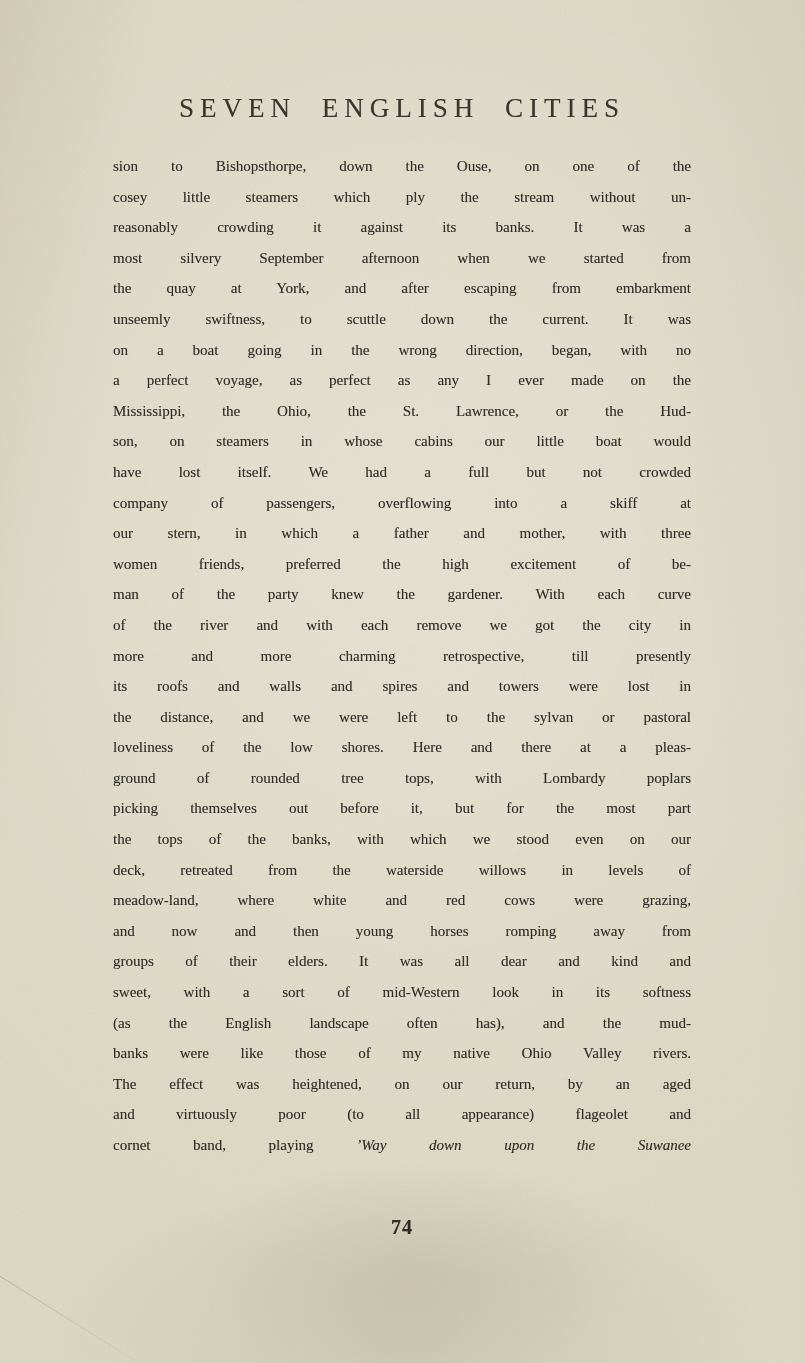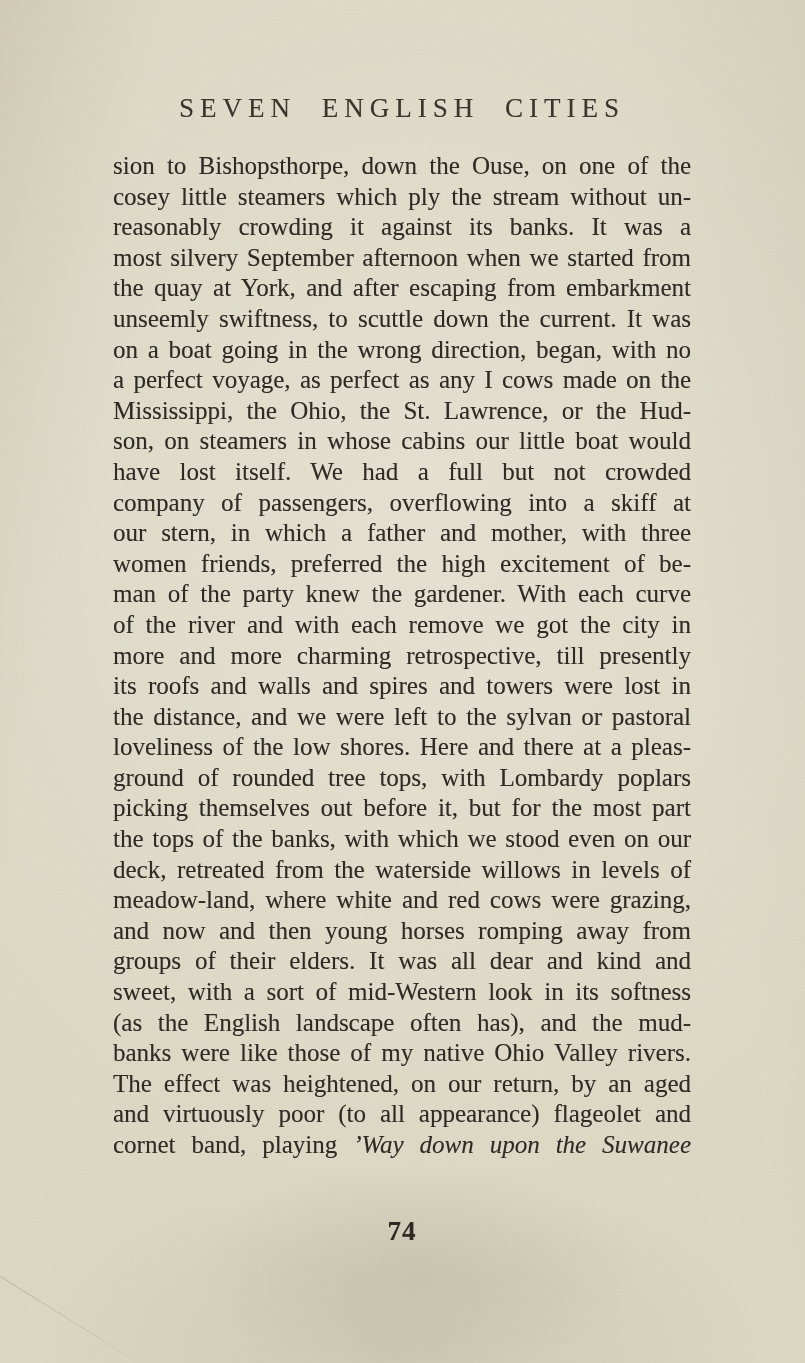--- a/index.html
+++ b/index.html
@@ -51,60 +51,60 @@
     word-spacing: 13px;
     color: #3a362e;
     text-shadow: 0.3px 0.3px 0 rgba(58,54,46,0.35);
     white-space: nowrap;
   }
   .body-text {
     position: absolute;
     top: 151px;
     left: 113px;
     width: 578px;
-    font-size: 25px;
+    font-size: 15px;
     line-height: 30.6px;
     text-shadow: 0.3px 0.3px 0 rgba(46,43,38,0.32);
   }
   .line {
     text-align: justify;
     text-align-last: justify;
     height: 30.6px;
     white-space: nowrap;
   }
   .line em {
   }
   .page-number {
     position: absolute;
     top: 1216px;
     left: 113px;
     width: 578px;
     text-align: center;
-    font-size: 27px;
+    font-size: 20px;
     font-weight: bold;
     letter-spacing: 1px;
     text-shadow: 0.3px 0.3px 0 rgba(46,43,38,0.35);
   }
 </style>
 </head>
 <body>
 
 <div class="page">
 
   <div class="running-header">SEVEN ENGLISH CITIES</div>
 
   <div class="body-text">
     <div class="line">sion to Bishopsthorpe, down the Ouse, on one of the</div>
     <div class="line">cosey little steamers which ply the stream without un-</div>
     <div class="line">reasonably crowding it against its banks. It was a</div>
     <div class="line">most silvery September afternoon when we started from</div>
     <div class="line">the quay at York, and after escaping from embarkment</div>
     <div class="line">unseemly swiftness, to scuttle down the current. It was</div>
     <div class="line">on a boat going in the wrong direction, began, with no</div>
-    <div class="line">a perfect voyage, as perfect as any I cows made on the</div>
+    <div class="line">a perfect voyage, as perfect as any I ever made on the</div>
     <div class="line">Mississippi, the Ohio, the St. Lawrence, or the Hud-</div>
     <div class="line">son, on steamers in whose cabins our little boat would</div>
     <div class="line">have lost itself. We had a full but not crowded</div>
     <div class="line">company of passengers, overflowing into a skiff at</div>
     <div class="line">our stern, in which a father and mother, with three</div>
     <div class="line">women friends, preferred the high excitement of be-</div>
     <div class="line">man of the party knew the gardener. With each curve</div>
     <div class="line">of the river and with each remove we got the city in</div>
     <div class="line">more and more charming retrospective, till presently</div>
     <div class="line">its roofs and walls and spires and towers were lost in</div>

